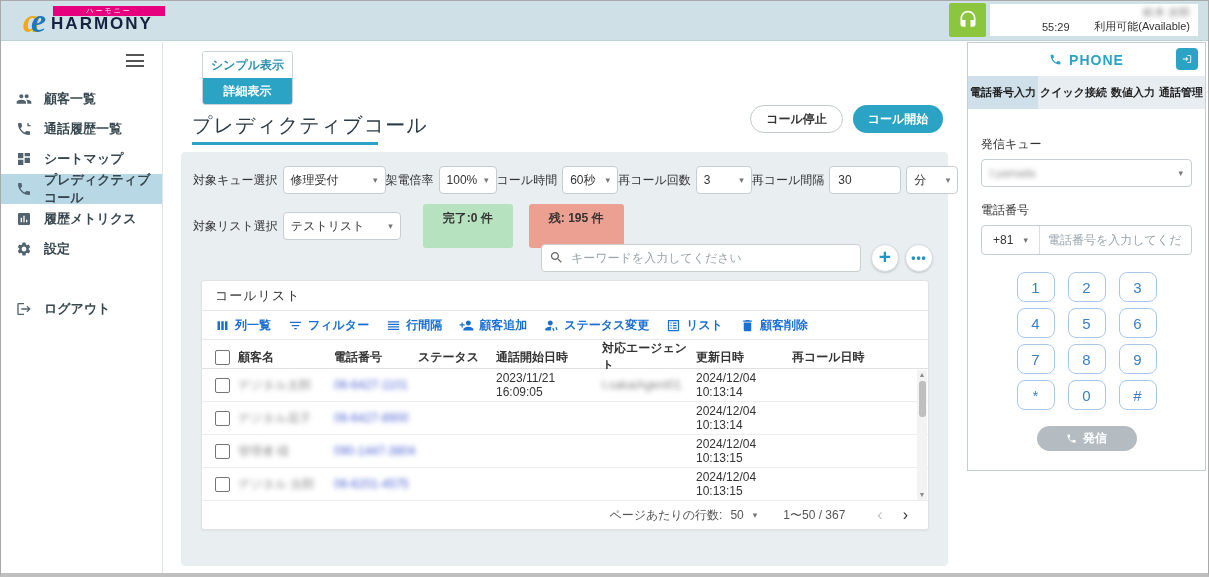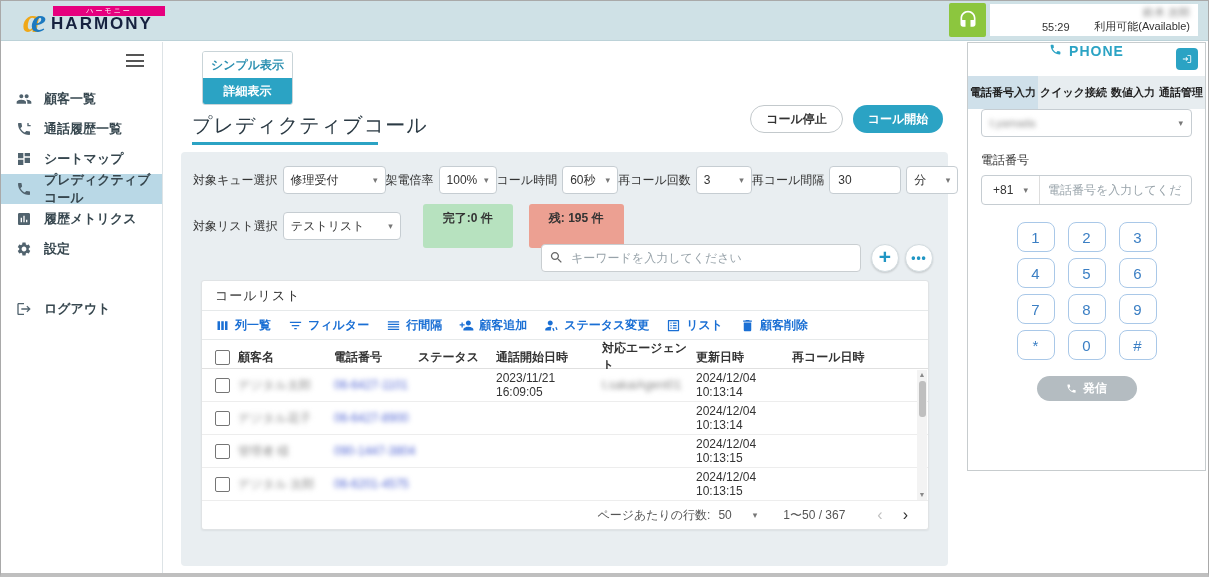--- a/index.html
+++ b/index.html
@@ -89,28 +89,28 @@
   .cb { width: 15px; height: 15px; border: 1.5px solid #757575; border-radius: 2px; margin-left: 13px; background: #fff; cursor: pointer; }
   .blur-g { color: #8b8b8b; filter: blur(2.6px); user-select: none; }
   .blur-b { color: #5468d4; filter: blur(2.6px); user-select: none; }
   .rows-wrap { position: relative; height: 132px; }
   .vscroll { position: absolute; top: 1px; right: 1px; width: 10px; height: 130px; background: #f3f3f3; }
   .vs-arrow { position: absolute; left: 0; width: 10px; font-size: 7px; color: #8a8a8a; text-align: center; line-height: 10px; }
   .vs-up { top: 0; } .vs-down { bottom: 0; }
   .vthumb { position: absolute; left: 1.5px; top: 11px; width: 7px; height: 36px; background: #bfbfbf; border-radius: 3px; }
   .tc-footer { height: 28px; display: flex; align-items: center; justify-content: flex-end; gap: 8px;
                padding: 0 14px; font-size: 12px; color: #555; }
-  .rpp-value { display: flex; align-items: center; gap: 16px; margin-right: 18px; cursor: pointer; }
+  .rpp-value { display: flex; align-items: center; gap: 4px; margin-right: 18px; cursor: pointer; }
   .range { margin-right: 18px; }
   .pag-btn { background: none; border: none; font-size: 16px; line-height: 16px; cursor: pointer; padding: 0 6px; }
   .pag-prev { color: #c2c2c2; } .pag-next { color: #333; }
 
   
   .phone-panel { position: absolute; left: 966px; top: 41px; width: 239px; height: 429px; background: #fff; border: 1px solid #c7ccce; }
-  .pp-header { position: relative; height: 33px; display: flex; align-items: flex-start; justify-content: center; gap: 7px;
+  .pp-header { position: relative; height: 33px; display: flex; align-items: center; justify-content: center; gap: 7px;
                color: #2ba3c4; font-weight: bold; font-size: 14px; letter-spacing: 1px; }
   .pp-header svg { width: 13px; height: 13px; fill: #2ba3c4; }
   .pp-exit { position: absolute; right: 7px; top: 5px; width: 22px; height: 22px; background: #2ba3c4; border-radius: 4px;
              display: flex; align-items: center; justify-content: center; cursor: pointer; border: none; }
   .pp-exit svg { width: 14px; height: 14px; fill: #fff; }
   .pp-tabs { display: flex; background: #e7edf0; height: 33px; }
   .pp-tab { flex: 1; display: flex; align-items: center; justify-content: center; font-size: 11px; font-weight: bold;
             color: #222; text-align: center; cursor: pointer; padding: 0 2px; white-space: nowrap; }
   .pp-tab.active { background: #cfe0ea; flex: 1.25; }
   .pp-body { padding: 0 13px; }
@@ -433,20 +433,21 @@
           </svg>
       </button>
     </div>
     <div class="pp-tabs">
       <div class="pp-tab active">電話番号入力</div>
       <div class="pp-tab">クイック接続</div>
       <div class="pp-tab">数値入力</div>
       <div class="pp-tab">通話管理</div>
     </div>
     <div class="pp-body">
+      <div class="pp-label first">発信キュー</div>
       <div class="pp-select">
         <span class="queue-blur">t.yamada</span>
         <span class="caret">▾</span>
       </div>
       <div class="pp-label second">電話番号</div>
       <div class="phone-input">
         <div class="cc">
           <span>+81</span>
           <span class="caret">▾</span>
         </div>

